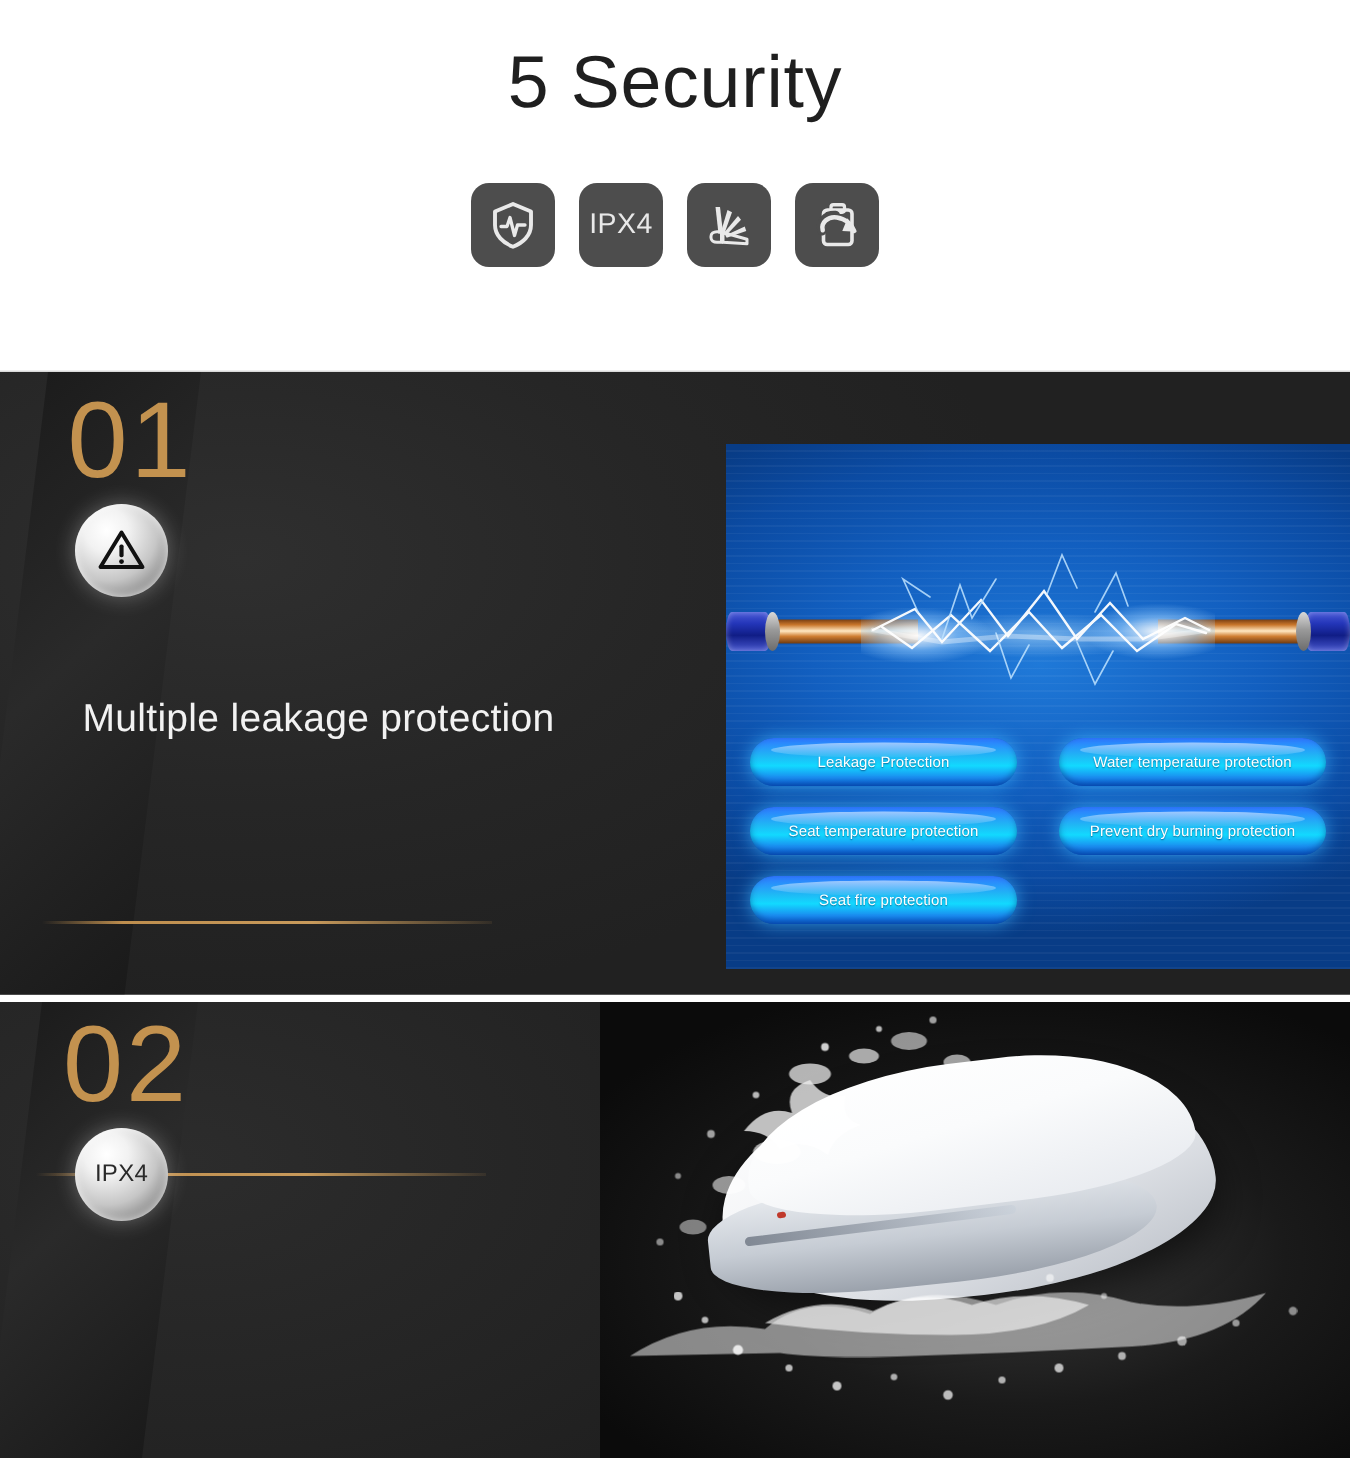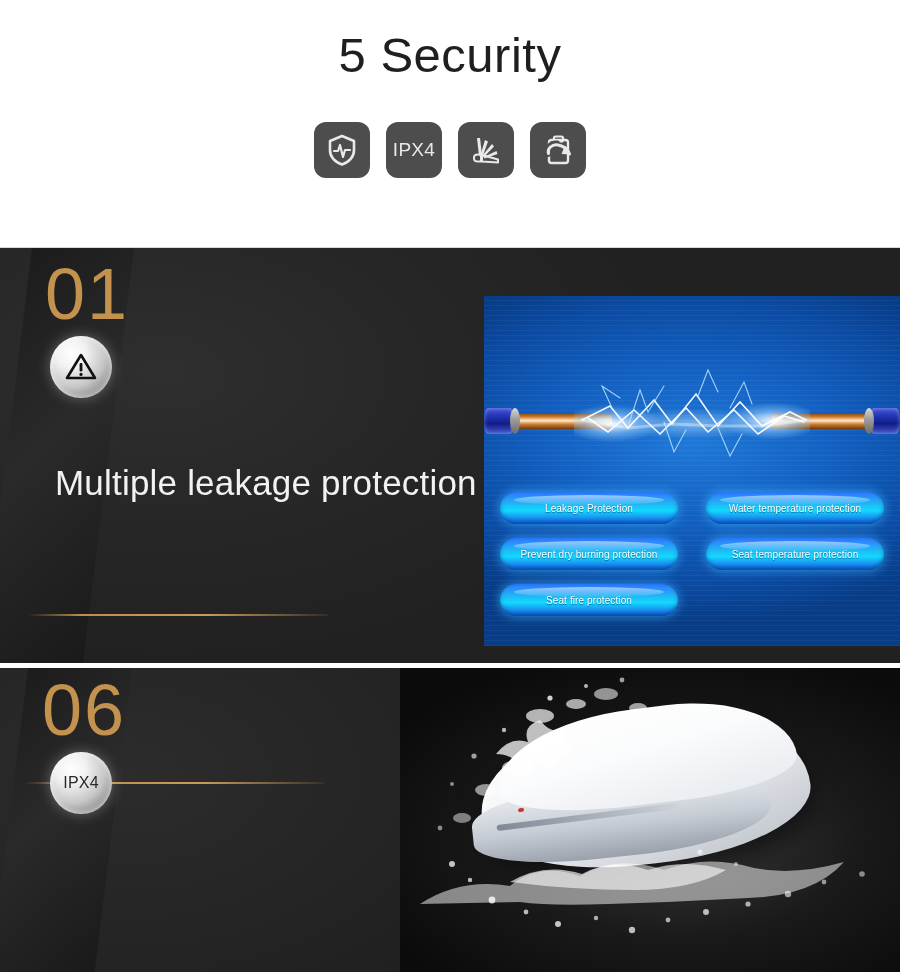--- a/index.html
+++ b/index.html
@@ -134,21 +134,21 @@
   .badge-ipx {
     font-size: 16px;
     color: #2a2a2a;
     font-weight: 400;
     letter-spacing: 0.2px;
   }
 
   .section-headline {
     position: absolute;
     color: #f2f2f2;
-    font-size: 35px;
+    font-size: 26px;
     font-weight: 400;
     letter-spacing: 0.2px;
     white-space: nowrap;
   }
 
   
   .blue-panel {
     position: absolute;
     left: 484px;
     top: 296px;
@@ -421,39 +421,39 @@
     </svg>
 
     <div class="pill-grid">
       <div class="pill">
         <span class="pill-label">Leakage Protection</span>
       </div>
       <div class="pill">
         <span class="pill-label">Water temperature protection</span>
       </div>
       <div class="pill">
-        <span class="pill-label">Prevent dry burning protection</span>
+        <span class="pill-label">Seat temperature protection</span>
       </div>
       <div class="pill">
-        <span class="pill-label">Seat temperature protection</span>
+        <span class="pill-label">Prevent dry burning protection</span>
       </div>
       <div class="pill">
         <span class="pill-label">Seat fire protection</span>
       </div>
     </div>
   </div>
 </div>
 
 <div class="section-divider"></div>
 
 <div class="section section-02">
   <div class="number-plate s2-plate"></div>
   <div class="gold-rule s2-rule"></div>
 
-  <div class="badge-number s2-number">06</div>
+  <div class="badge-number s2-number">02</div>
 
   <div class="silver-badge" style="left:50px; top:84px">
     <span class="badge-ipx">IPX4</span>
   </div>
 
 
   <div class="photo-02">
     <div class="seat-body"></div>
     <div class="seat-base"></div>
     <div class="seat-lid"></div>

